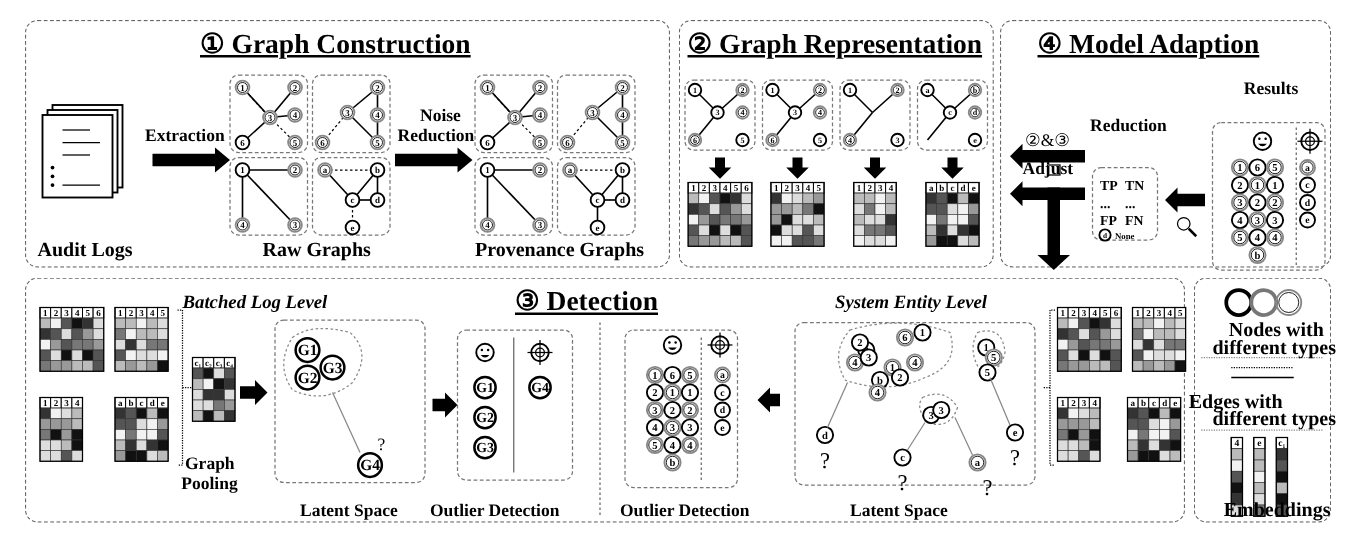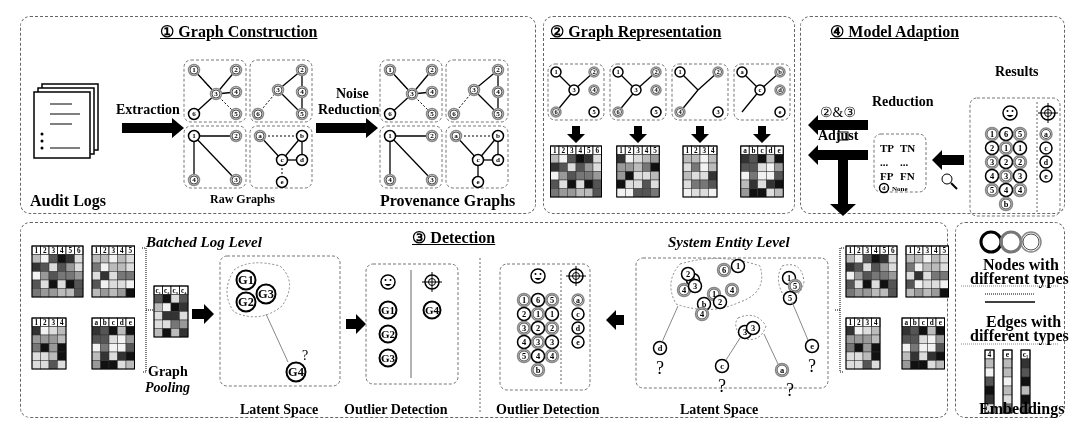--- a/index.html
+++ b/index.html
@@ -1,18 +1,18 @@
 <!DOCTYPE html>
 <html><head>
 <meta charset="utf-8">
 <style>
   html,body{margin:0;padding:0;background:#fff;}
   body{width:1080px;height:440px;position:relative;overflow:hidden;font-family:"Liberation Serif",serif;color:#000;}
   .panel{position:absolute;border:1.5px dashed #666;border-radius:10px;box-sizing:border-box;}
-  .title{position:absolute;font-weight:bold;font-size:16px;text-decoration:underline;white-space:nowrap;}
+  .title{position:absolute;font-weight:bold;font-size:22px;text-decoration:underline;white-space:nowrap;}
   .lbl{position:absolute;font-weight:bold;font-size:14px;white-space:nowrap;text-align:center;}
   .ital{font-style:italic;font-size:15px;}
   svg{position:absolute;overflow:visible;}
   .small{font-size:16px;}
 </style>
 </head>
 <body>
 
 <div class="panel" style="left:20px;top:16px;width:516px;height:198px;"></div>
 <div class="title" style="left:160px;top:22px;">① Graph Construction</div>
@@ -149,21 +149,21 @@
     </g>
     <g>
       <circle cx="118" cy="100" r="5.5" fill="#fff" stroke="#000" stroke-width="1.5"></circle>
       <text x="118" y="102.475" text-anchor="middle" font-size="7.15" font-weight="bold" font-family="Liberation Serif, serif">d</text>
     </g>
     <g>
       <circle cx="98" cy="122" r="5.5" fill="#fff" stroke="#000" stroke-width="1.5"></circle>
       <text x="98" y="124.475" text-anchor="middle" font-size="7.15" font-weight="bold" font-family="Liberation Serif, serif">e</text>
     </g>
   </svg>
-<div class="lbl" style="left:210px;top:192px;font-size:12px;text-align:right;">Raw Graphs</div>
+<div class="lbl" style="left:210px;top:192px;font-size:16px;text-align:right;">Raw Graphs</div>
 
 <div class="lbl" style="left:336px;top:86px;">Noise</div>
 <div class="lbl" style="left:318px;top:102px;">Reduction</div>
 <svg style="left:316px;top:118px;" width="64" height="20">
     <polygon points="0,5 50,5 50,0 62,10 50,20 50,15 0,15" fill="#000"></polygon>
   </svg>
 
 <svg id="provgraphs" style="left:380px;top:60px;" width="130" height="130">
     <rect x="0" y="0" width="62" height="62" rx="7" fill="none" stroke="#777" stroke-dasharray="3,2" stroke-width="1"></rect>
     <line x1="10" y1="10" x2="32" y2="34" stroke="#000" stroke-width="1.3" stroke-dasharray="none"></line>
@@ -684,21 +684,21 @@
       <circle cx="246" cy="160" r="6" fill="#fff" stroke="#000" stroke-width="1.5"></circle>
       <text x="246" y="162.7" text-anchor="middle" font-size="7.800000000000001" font-weight="bold" font-family="Liberation Serif, serif">e</text>
     </g>
   </svg>
 
 <div class="panel" style="left:20px;top:222px;width:928px;height:196px;"></div>
 <div class="title" style="left:412px;top:228px;">③ Detection</div>
 <div class="lbl ital" style="left:146px;top:234px;">Batched Log Level</div>
 <div class="lbl ital" style="left:668px;top:234px;">System Entity Level</div>
 <div class="lbl" style="left:148px;top:364px;">Graph</div>
-<div class="lbl" style="left:145px;top:380px;font-style:italic;">Pooling</div>
+<div class="lbl" style="left:145px;top:380px;">Pooling</div>
 <div class="lbl" style="left:240px;top:402px;">Latent Space</div>
 <div class="lbl" style="left:344px;top:402px;">Outlier Detection</div>
 <div class="lbl" style="left:496px;top:402px;">Outlier Detection</div>
 <div class="lbl" style="left:680px;top:402px;">Latent Space</div>
 <svg id="detect" style="left:20px;top:222px;" width="928" height="196">
     <g>
       <rect x="12" y="24" width="8.5" height="8.5" fill="#fff" stroke="#000" stroke-width="0.8"></rect>
       <text x="16.25" y="30.5" text-anchor="middle" font-size="7.225" font-weight="bold" font-family="Liberation Serif, serif">1</text>
       <rect x="20.5" y="24" width="8.5" height="8.5" fill="#fff" stroke="#000" stroke-width="0.8"></rect>
       <text x="24.75" y="30.5" text-anchor="middle" font-size="7.225" font-weight="bold" font-family="Liberation Serif, serif">2</text>
@@ -1324,15 +1324,15 @@
       <rect x="66" y="146" width="9" height="9" fill="#555" stroke="#333" stroke-width="0.5"></rect>
       <rect x="66" y="155" width="9" height="9" fill="#111" stroke="#333" stroke-width="0.5"></rect>
       <rect x="66" y="164" width="9" height="9" fill="#bbb" stroke="#333" stroke-width="0.5"></rect>
       <rect x="66" y="173" width="9" height="9" fill="#111" stroke="#333" stroke-width="0.5"></rect>
       <rect x="66" y="182" width="9" height="9" fill="#555" stroke="#333" stroke-width="0.5"></rect>
       <rect x="66" y="128" width="9" height="63" fill="none" stroke="#000" stroke-width="1"></rect>
     </g>
   </svg>
 <div class="lbl small" style="left:983px;top:256px;">Nodes with</div>
 <div class="lbl small" style="left:970px;top:270px;">different types</div>
-<div class="lbl small" style="left:986px;top:313px;">Edges with</div>
+<div class="lbl small" style="left:951px;top:313px;">Edges with</div>
 <div class="lbl small" style="left:970px;top:327px;">different types</div>
 <div class="lbl small" style="left:979px;top:400px;">Embeddings</div>
 
 </body></html>

